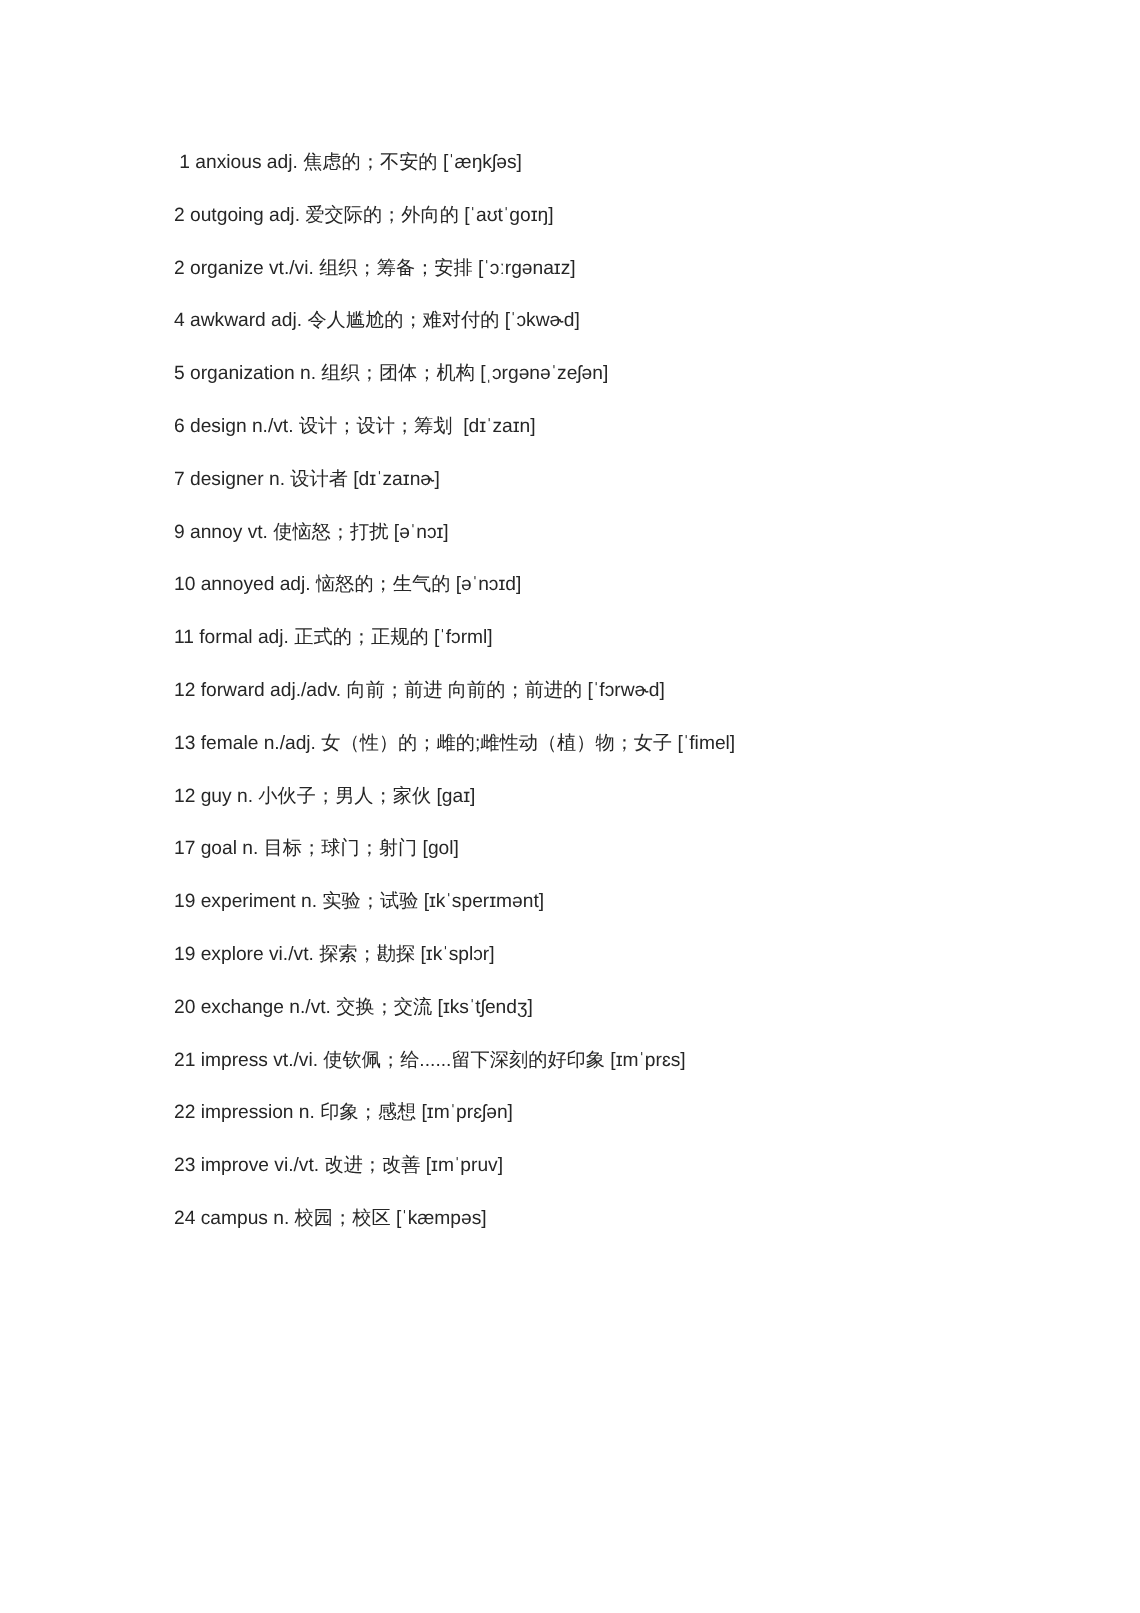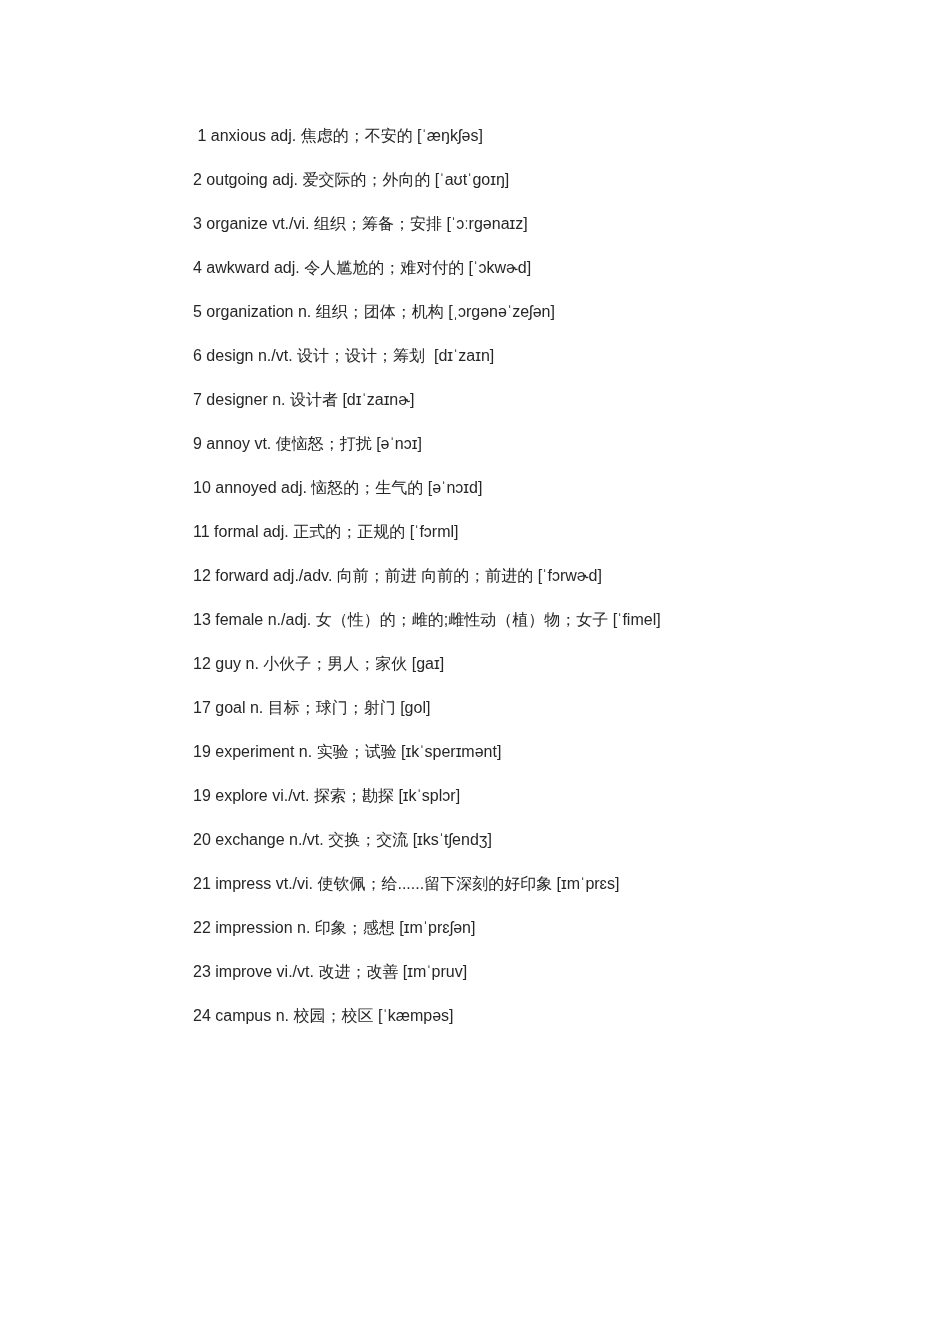--- a/index.html
+++ b/index.html
@@ -6,21 +6,20 @@
     margin: 0;
     padding: 0;
     background: #ffffff;
   }
   .page {
     position: relative;
     width: 800px;
     height: 1344px;
     background: #ffffff;
     overflow: hidden;
-    margin-left: 48px;
   }
   .content {
     position: absolute;
     left: 145px;
     top: 121px;
     width: 670px;
   }
   .entry {
     margin: 0 0 14.5px 0;
     font-family: "Liberation Sans", "DejaVu Sans", sans-serif;
@@ -32,21 +31,21 @@
   }
 </style>
 </head>
 <body>
 
 <div class="page">
   <div class="content">
 
   <p class="entry"> 1 anxious adj. 焦虑的；不安的 [ˈæŋkʃəs]</p>
       <p class="entry">2 outgoing adj. 爱交际的；外向的 [ˈaʊtˈgoɪŋ]</p>
-      <p class="entry">3 organize vt./vi. 组织；筹备；安排 [ˈɔːrgənaɪz]</p>
+      <p class="entry">2 organize vt./vi. 组织；筹备；安排 [ˈɔːrgənaɪz]</p>
       <p class="entry">4 awkward adj. 令人尴尬的；难对付的 [ˈɔkwɚd]</p>
       <p class="entry">5 organization n. 组织；团体；机构 [ˌɔrgənəˈzeʃən]</p>
       <p class="entry">6 design n./vt. 设计；设计；筹划  [dɪˈzaɪn]</p>
       <p class="entry">7 designer n. 设计者 [dɪˈzaɪnɚ]</p>
       <p class="entry">9 annoy vt. 使恼怒；打扰 [əˈnɔɪ]</p>
       <p class="entry">10 annoyed adj. 恼怒的；生气的 [əˈnɔɪd]</p>
       <p class="entry">11 formal adj. 正式的；正规的 [ˈfɔrml]</p>
       <p class="entry">12 forward adj./adv. 向前；前进 向前的；前进的 [ˈfɔrwɚd]</p>
       <p class="entry">13 female n./adj. 女（性）的；雌的;雌性动（植）物；女子 [ˈfimel]</p>
       <p class="entry">12 guy n. 小伙子；男人；家伙 [gaɪ]</p>

